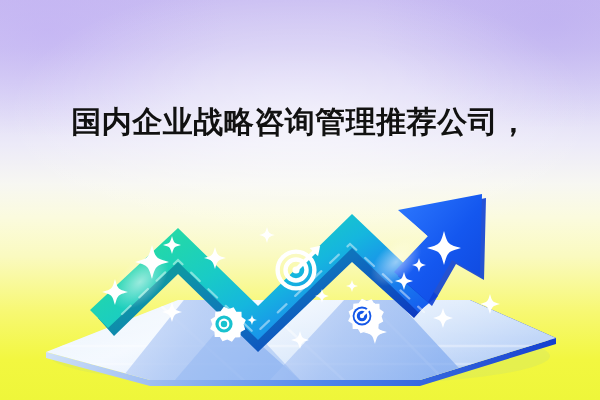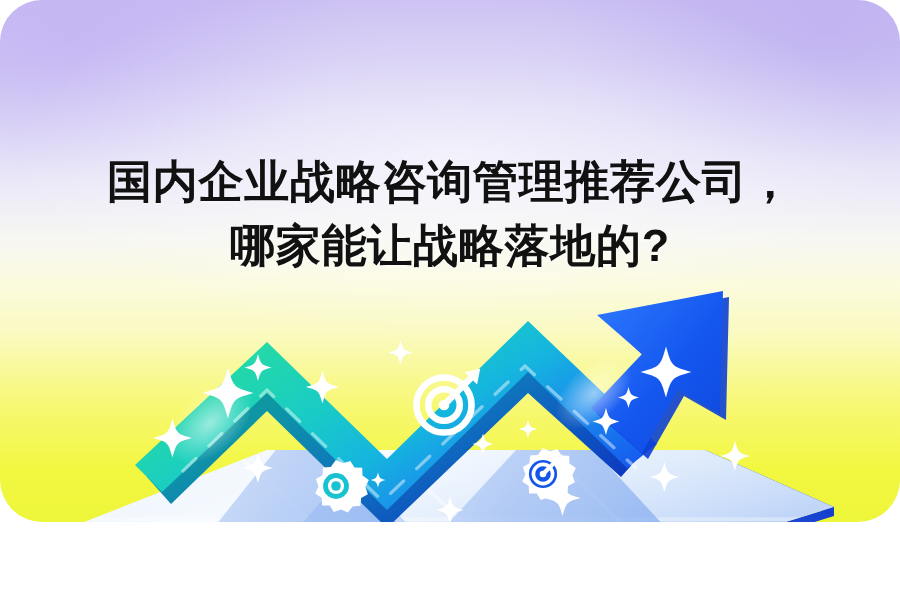--- a/index.html
+++ b/index.html
@@ -3,24 +3,23 @@
 <meta charset="utf-8">
 <style>
   html, body {
     margin: 0;
     padding: 0;
     background: #ffffff;
   }
   #poster {
     position: relative;
     width: 600px;
-    height: 348px;
+    height: 400px;
     overflow: hidden;
     font-family: "Liberation Sans", "DejaVu Sans", sans-serif;
-    border-radius: 28px;
   }
   .bg-layer {
     position: absolute;
     inset: 0;
     background: linear-gradient(180deg,
         #c9bdf2 0%,
         #cfc6f3 12%,
         #ddd8f6 24%,
         #eceaf8 36%,
         #f7f7f2 46%,
@@ -214,16 +213,15 @@
       <circle cx="0" cy="-2" r="9.4" fill="#1457e8"></circle>
       <circle cx="0" cy="-2" r="6.4" fill="none" stroke="#ffffff" stroke-width="2.4"></circle>
       <circle cx="0" cy="-2" r="2.2" fill="#ffffff"></circle>
       <path d="M0,-2 L11,-13" stroke="#ffffff" stroke-width="2.8" stroke-linecap="round"></path>
       <path d="M6,-14 L13,-15 L12,-8 Z" fill="#ffffff"></path>
     </g>
   </svg>
 
   <div class="headline">
     <span class="line">国内企业战略咨询管理推荐公司，</span>
-    <span class="line">哪家能让战略落地的?</span>
   </div>
 
 </div>
 
 </body></html>

